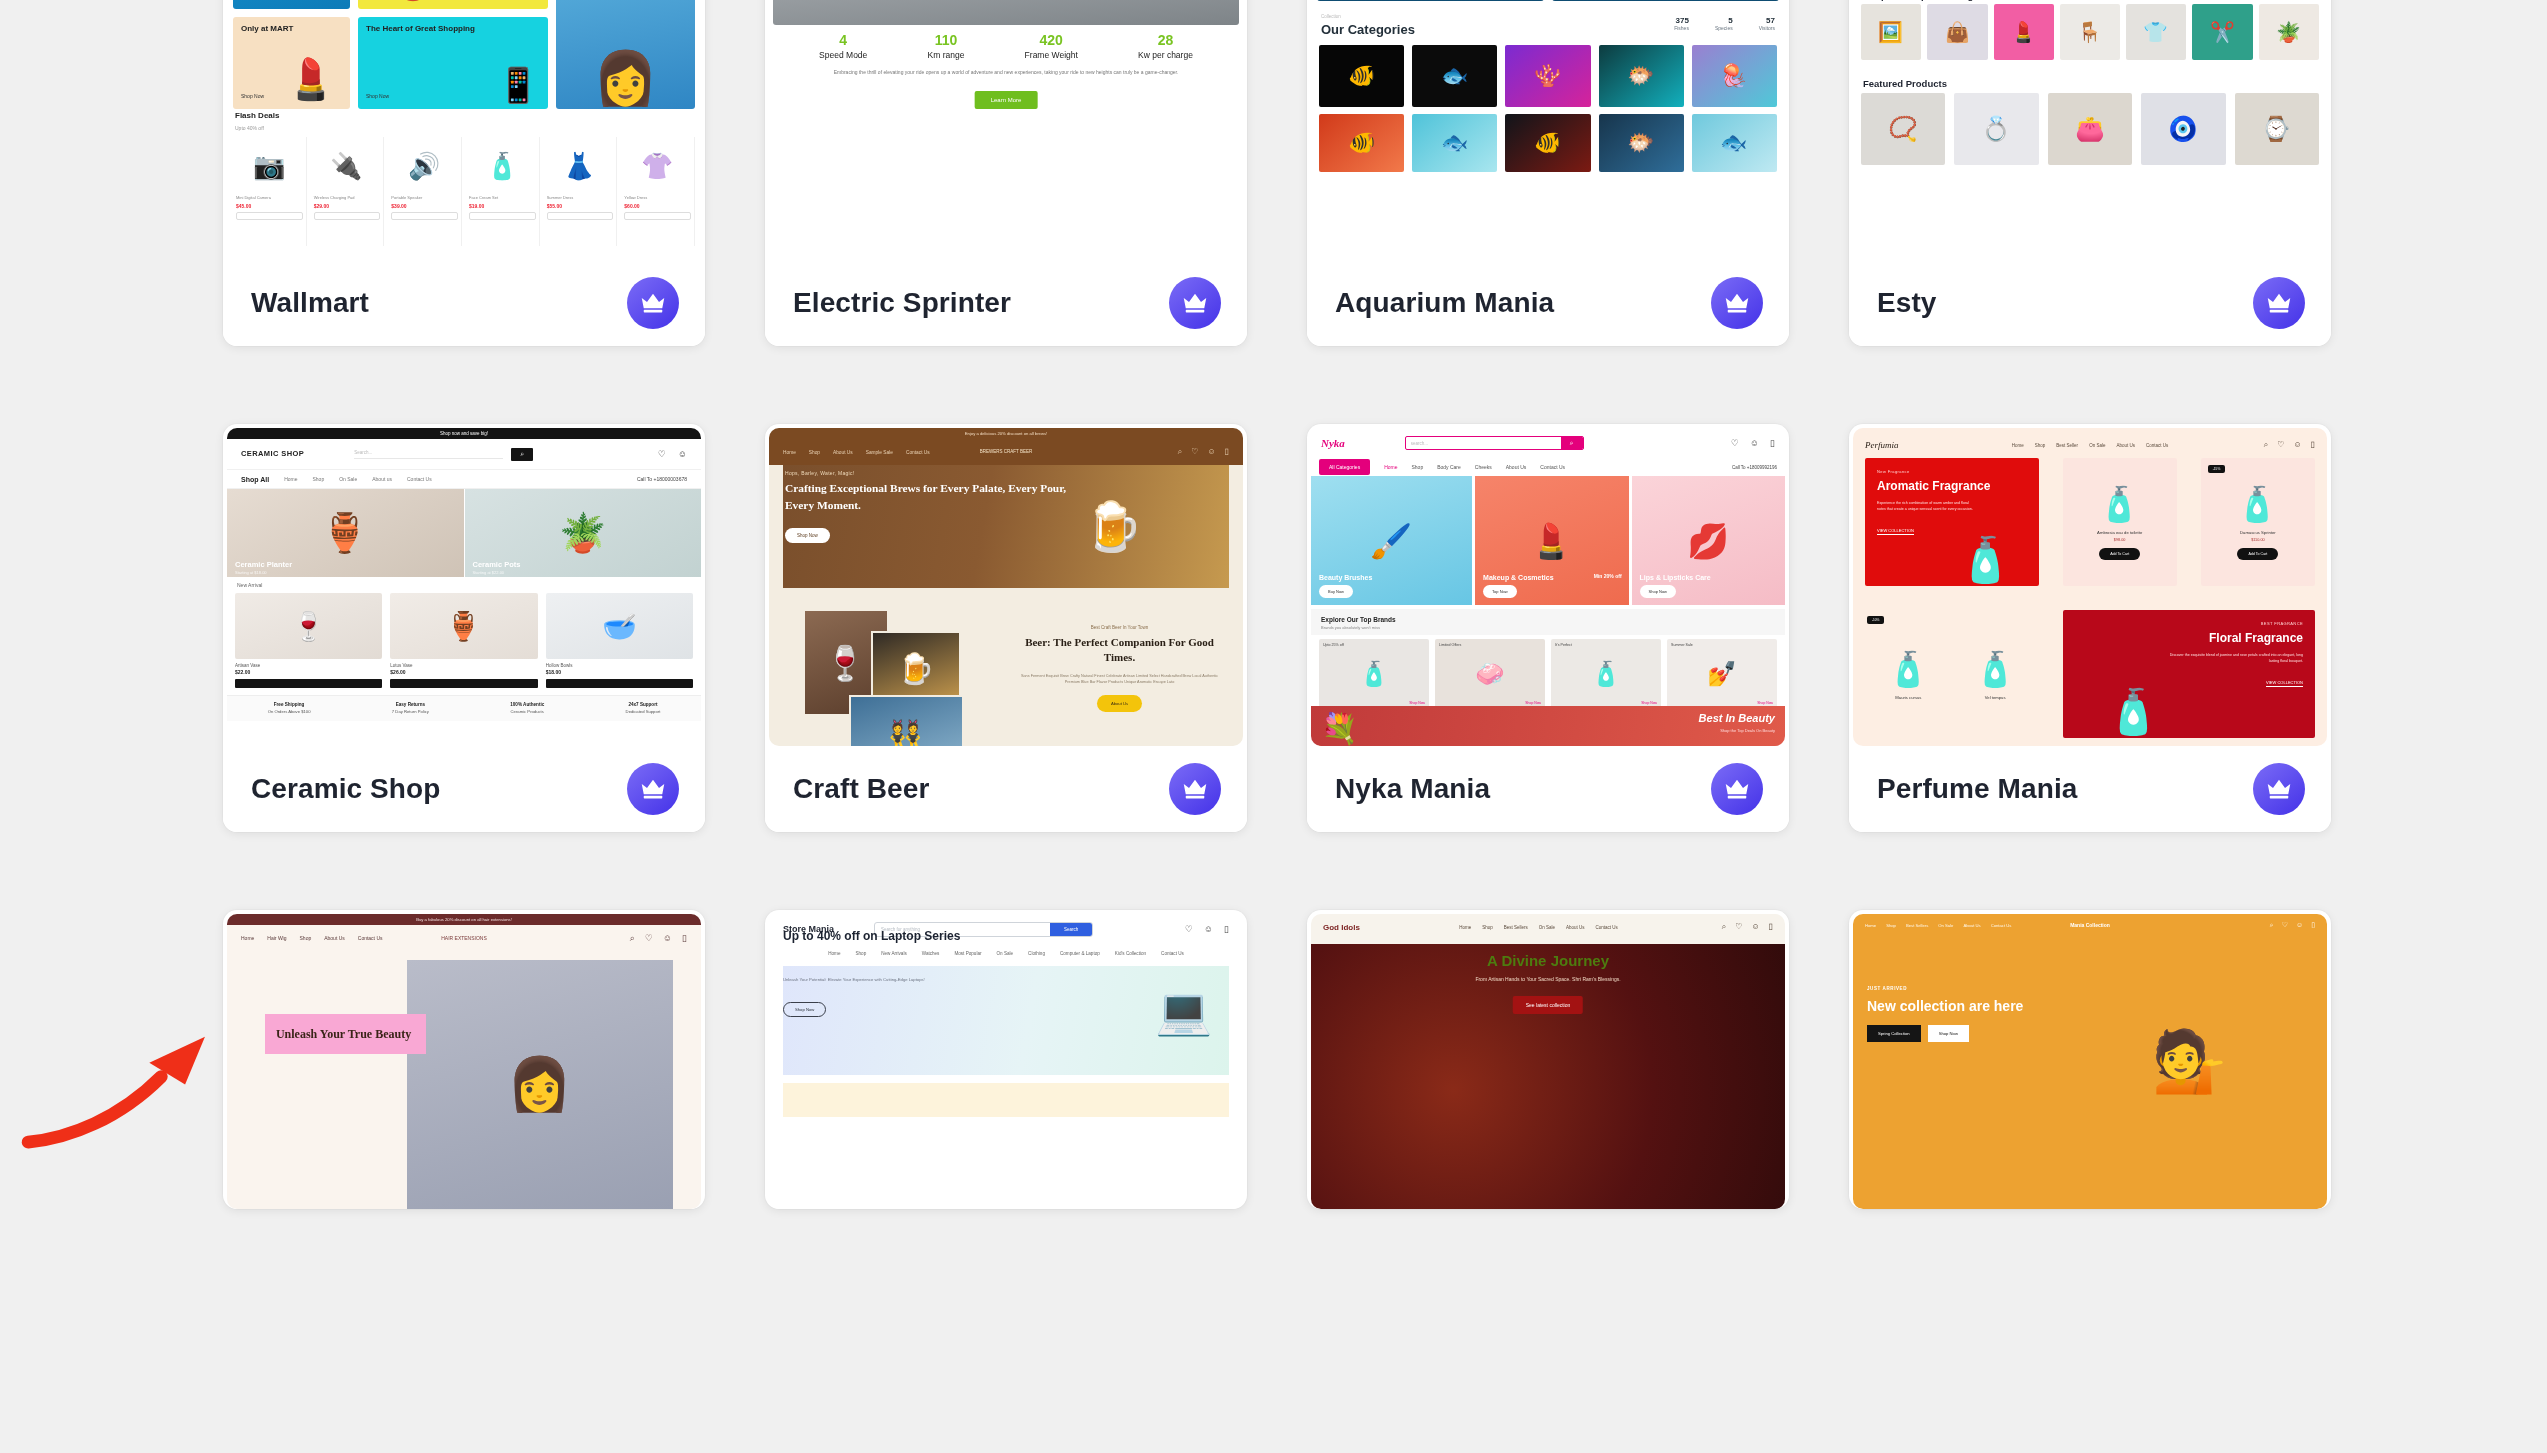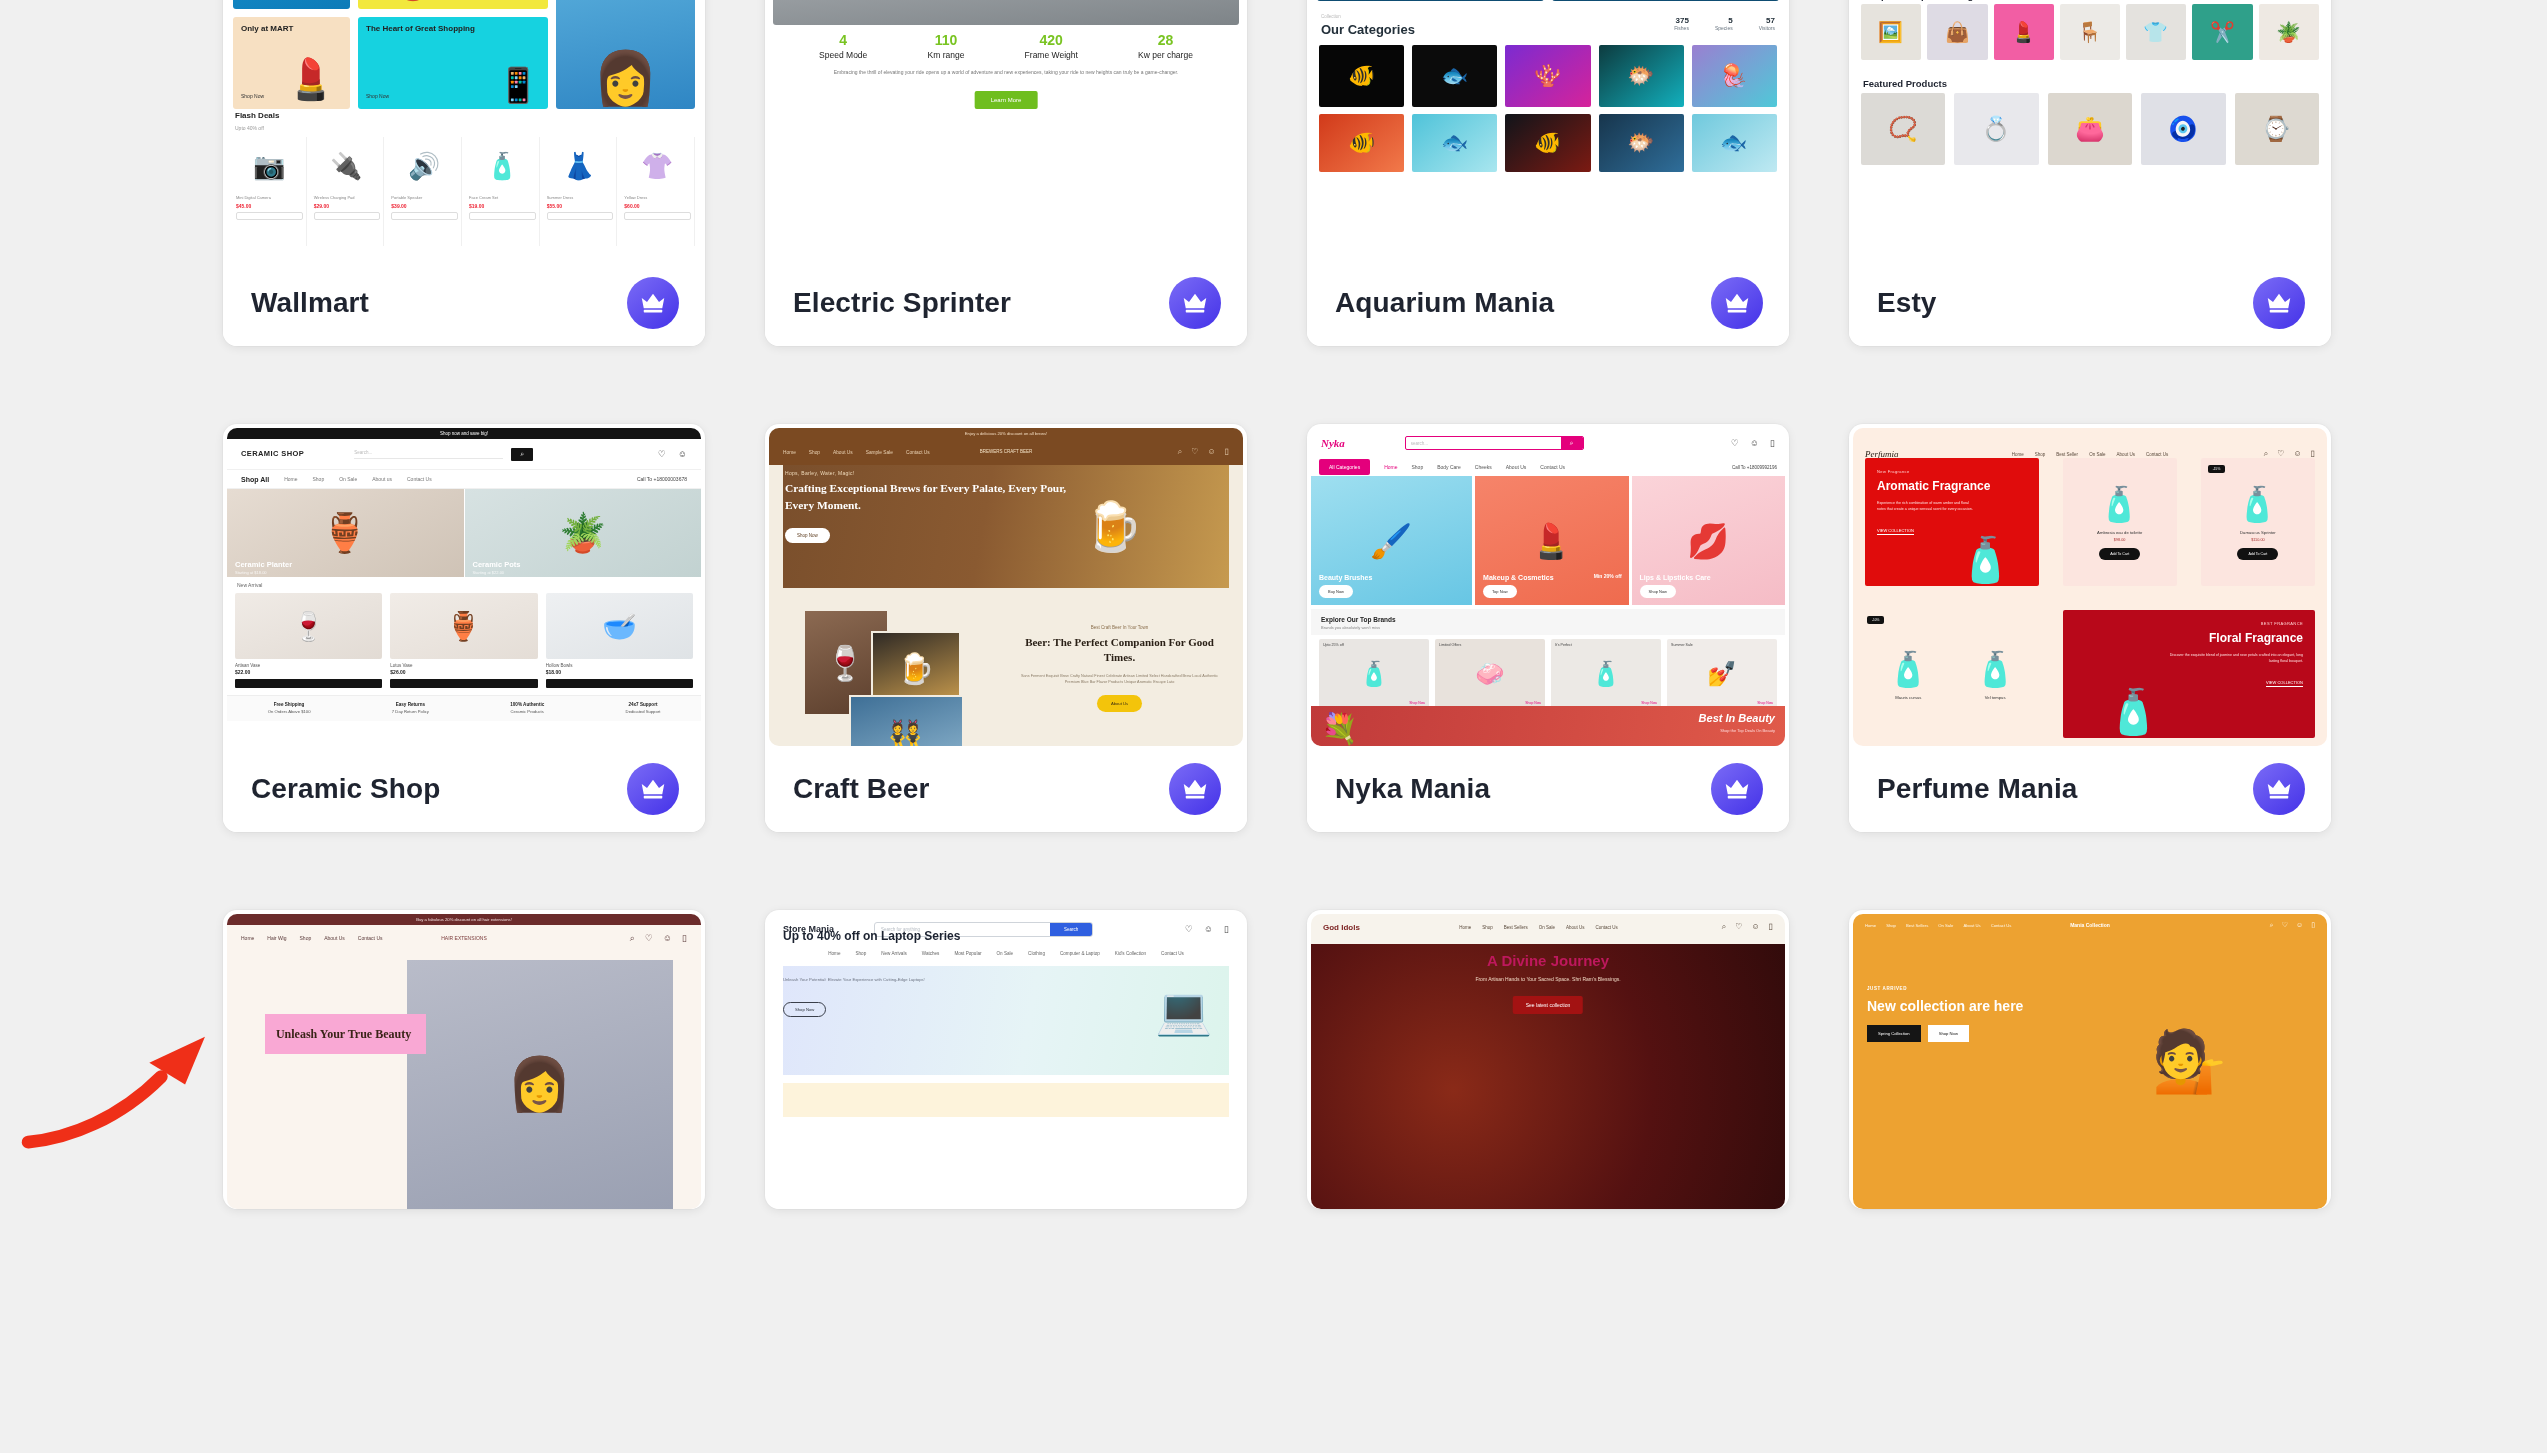--- a/index.html
+++ b/index.html
@@ -211,21 +211,21 @@
   .ny-bcell { height:70px; border-radius:2px; display:flex; align-items:center; justify-content:center; font-size:24px; position:relative; overflow:hidden;}
   .ny-tag { position:absolute; left:4px; top:4px; font-size:3.6px; color:#444;}
   .ny-more { position:absolute; right:4px; bottom:4px; font-size:3.4px; color:#e4007c;}
   .ny-bib { position:absolute; left:0; right:0; bottom:0; height:40px;
             background:linear-gradient(100deg,#c03a3a,#e05a4a); overflow:hidden;}
   .ny-bib .t { position:absolute; right:10px; top:6px; color:#fff; font-size:11px; font-weight:bold; font-style:italic;}
   .ny-bib .s { position:absolute; right:10px; top:22px; color:#ffd9d9; font-size:4px;}
 
   
   .pf { background:#fdeee3; }
-  .pf-nav { position:absolute; left:0; right:0; top:13px; height:26px; display:flex; align-items:center; padding:0 12px;}
+  .pf-nav { position:absolute; left:0; right:0; top:4px; height:26px; display:flex; align-items:center; padding:0 12px;}
   .pf-logo { font-size:9px; font-family:"Liberation Serif", serif; font-style:italic; color:#2a2018;}
   .pf-links { position:absolute; left:50%; transform:translateX(-50%); display:flex; gap:11px; font-size:4.5px; color:#5a4a3c;}
   .pf-ic { margin-left:auto; display:flex; gap:9px; font-size:8px; color:#4a3a2c;}
   .pf-g { position:absolute; left:12px; right:12px; top:30px; bottom:8px; display:grid;
           grid-template-columns: 1.52fr 1fr 1fr; grid-template-rows: 1fr 1fr; gap:24px;}
   .pf-big { background:#e00c0c; border-radius:2px; position:relative; overflow:hidden;}
   .pf-big.dark { background:#b8081a;}
   .pf-k { position:absolute; left:12px; top:11px; font-size:4px; color:#ffd2d2; letter-spacing:0.4px;}
   .pf-t { position:absolute; left:12px; top:21px; font-size:12px; color:#fff; font-weight:bold;}
   .pf-p { position:absolute; left:12px; top:42px; width:56%; font-size:3.6px; color:#ffdede; line-height:1.7;}
@@ -279,21 +279,21 @@
   .sm-band { position:absolute; left:14px; right:14px; top:169px; height:34px; background:#fdf3db;}
 
   
   .gi { background:#f7f3ec; }
   .gi-nav { position:absolute; left:0; right:0; top:0; height:26px; display:flex; align-items:center; padding:0 12px;}
   .gi-logo { font-size:8px; font-weight:bold; color:#7a1f1f;}
   .gi-links { position:absolute; left:48%; transform:translateX(-50%); display:flex; gap:11px; font-size:4.5px; color:#5a4a3c;}
   .gi-ic { margin-left:auto; display:flex; gap:9px; font-size:8px; color:#4a3a2c;}
   .gi-hero { position:absolute; left:0; right:0; top:30px; bottom:0;
              background: radial-gradient(circle at 30% 55%, #8a2a18 0%, #541111 55%, #320b0b 100%); overflow:hidden;}
-  .gi-h { position:absolute; left:0; right:0; top:38px; text-align:center; color:#be185d; font-size:15px; font-weight:bold;}
+  .gi-h { position:absolute; left:0; right:0; top:38px; text-align:center; color:#4d7c0f; font-size:15px; font-weight:bold;}
   .gi-s { position:absolute; left:0; right:0; top:62px; text-align:center; color:#f0d9c4; font-size:5px;}
   .gi-b { position:absolute; left:50%; transform:translateX(-50%); top:82px; background:#a31212; color:#fff;
           font-size:5px; padding:6px 13px; border-radius:2px;}
 
   
   .fo { background:#eda231; }
   .fo-nav { position:absolute; left:0; right:0; top:0; height:22px; display:flex; align-items:center; padding:0 12px;}
   .fo-links { display:flex; gap:10px; font-size:4.2px; color:#fff7e8;}
   .fo-brand { position:absolute; left:50%; transform:translateX(-50%); color:#fff; font-size:5px; font-weight:bold;}
   .fo-ic { margin-left:auto; display:flex; gap:8px; font-size:7px; color:#fff7e8;}

